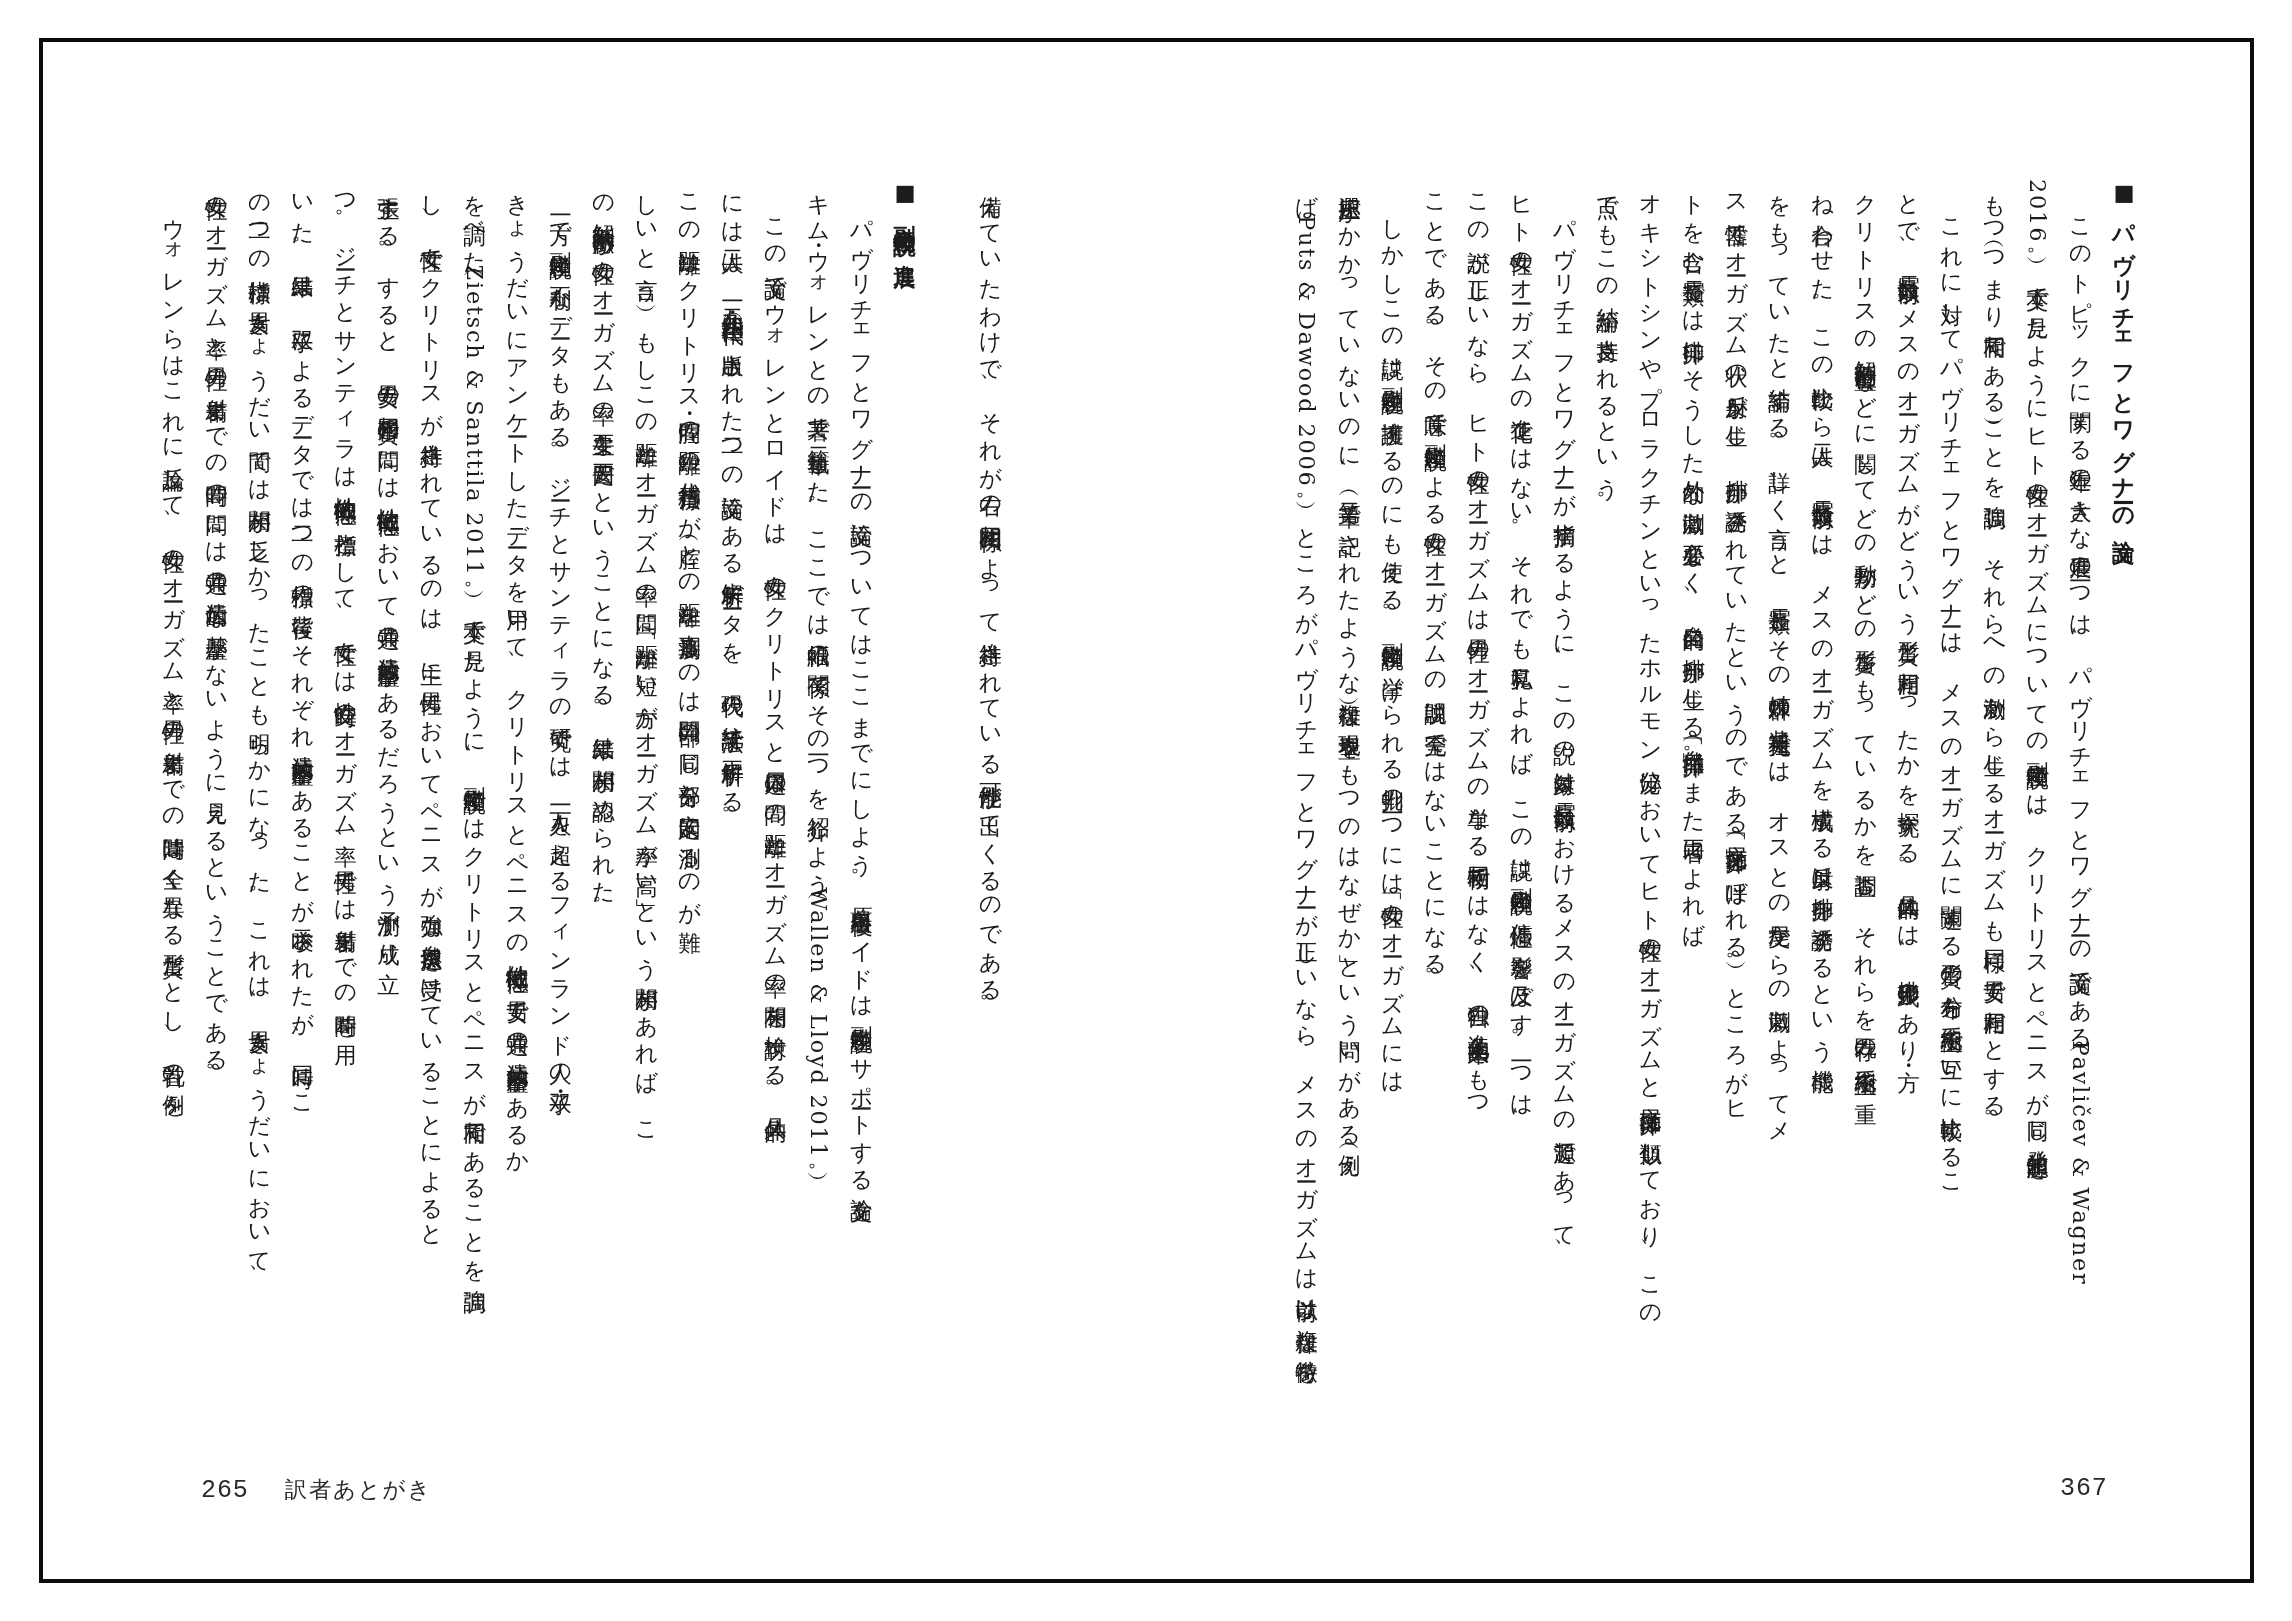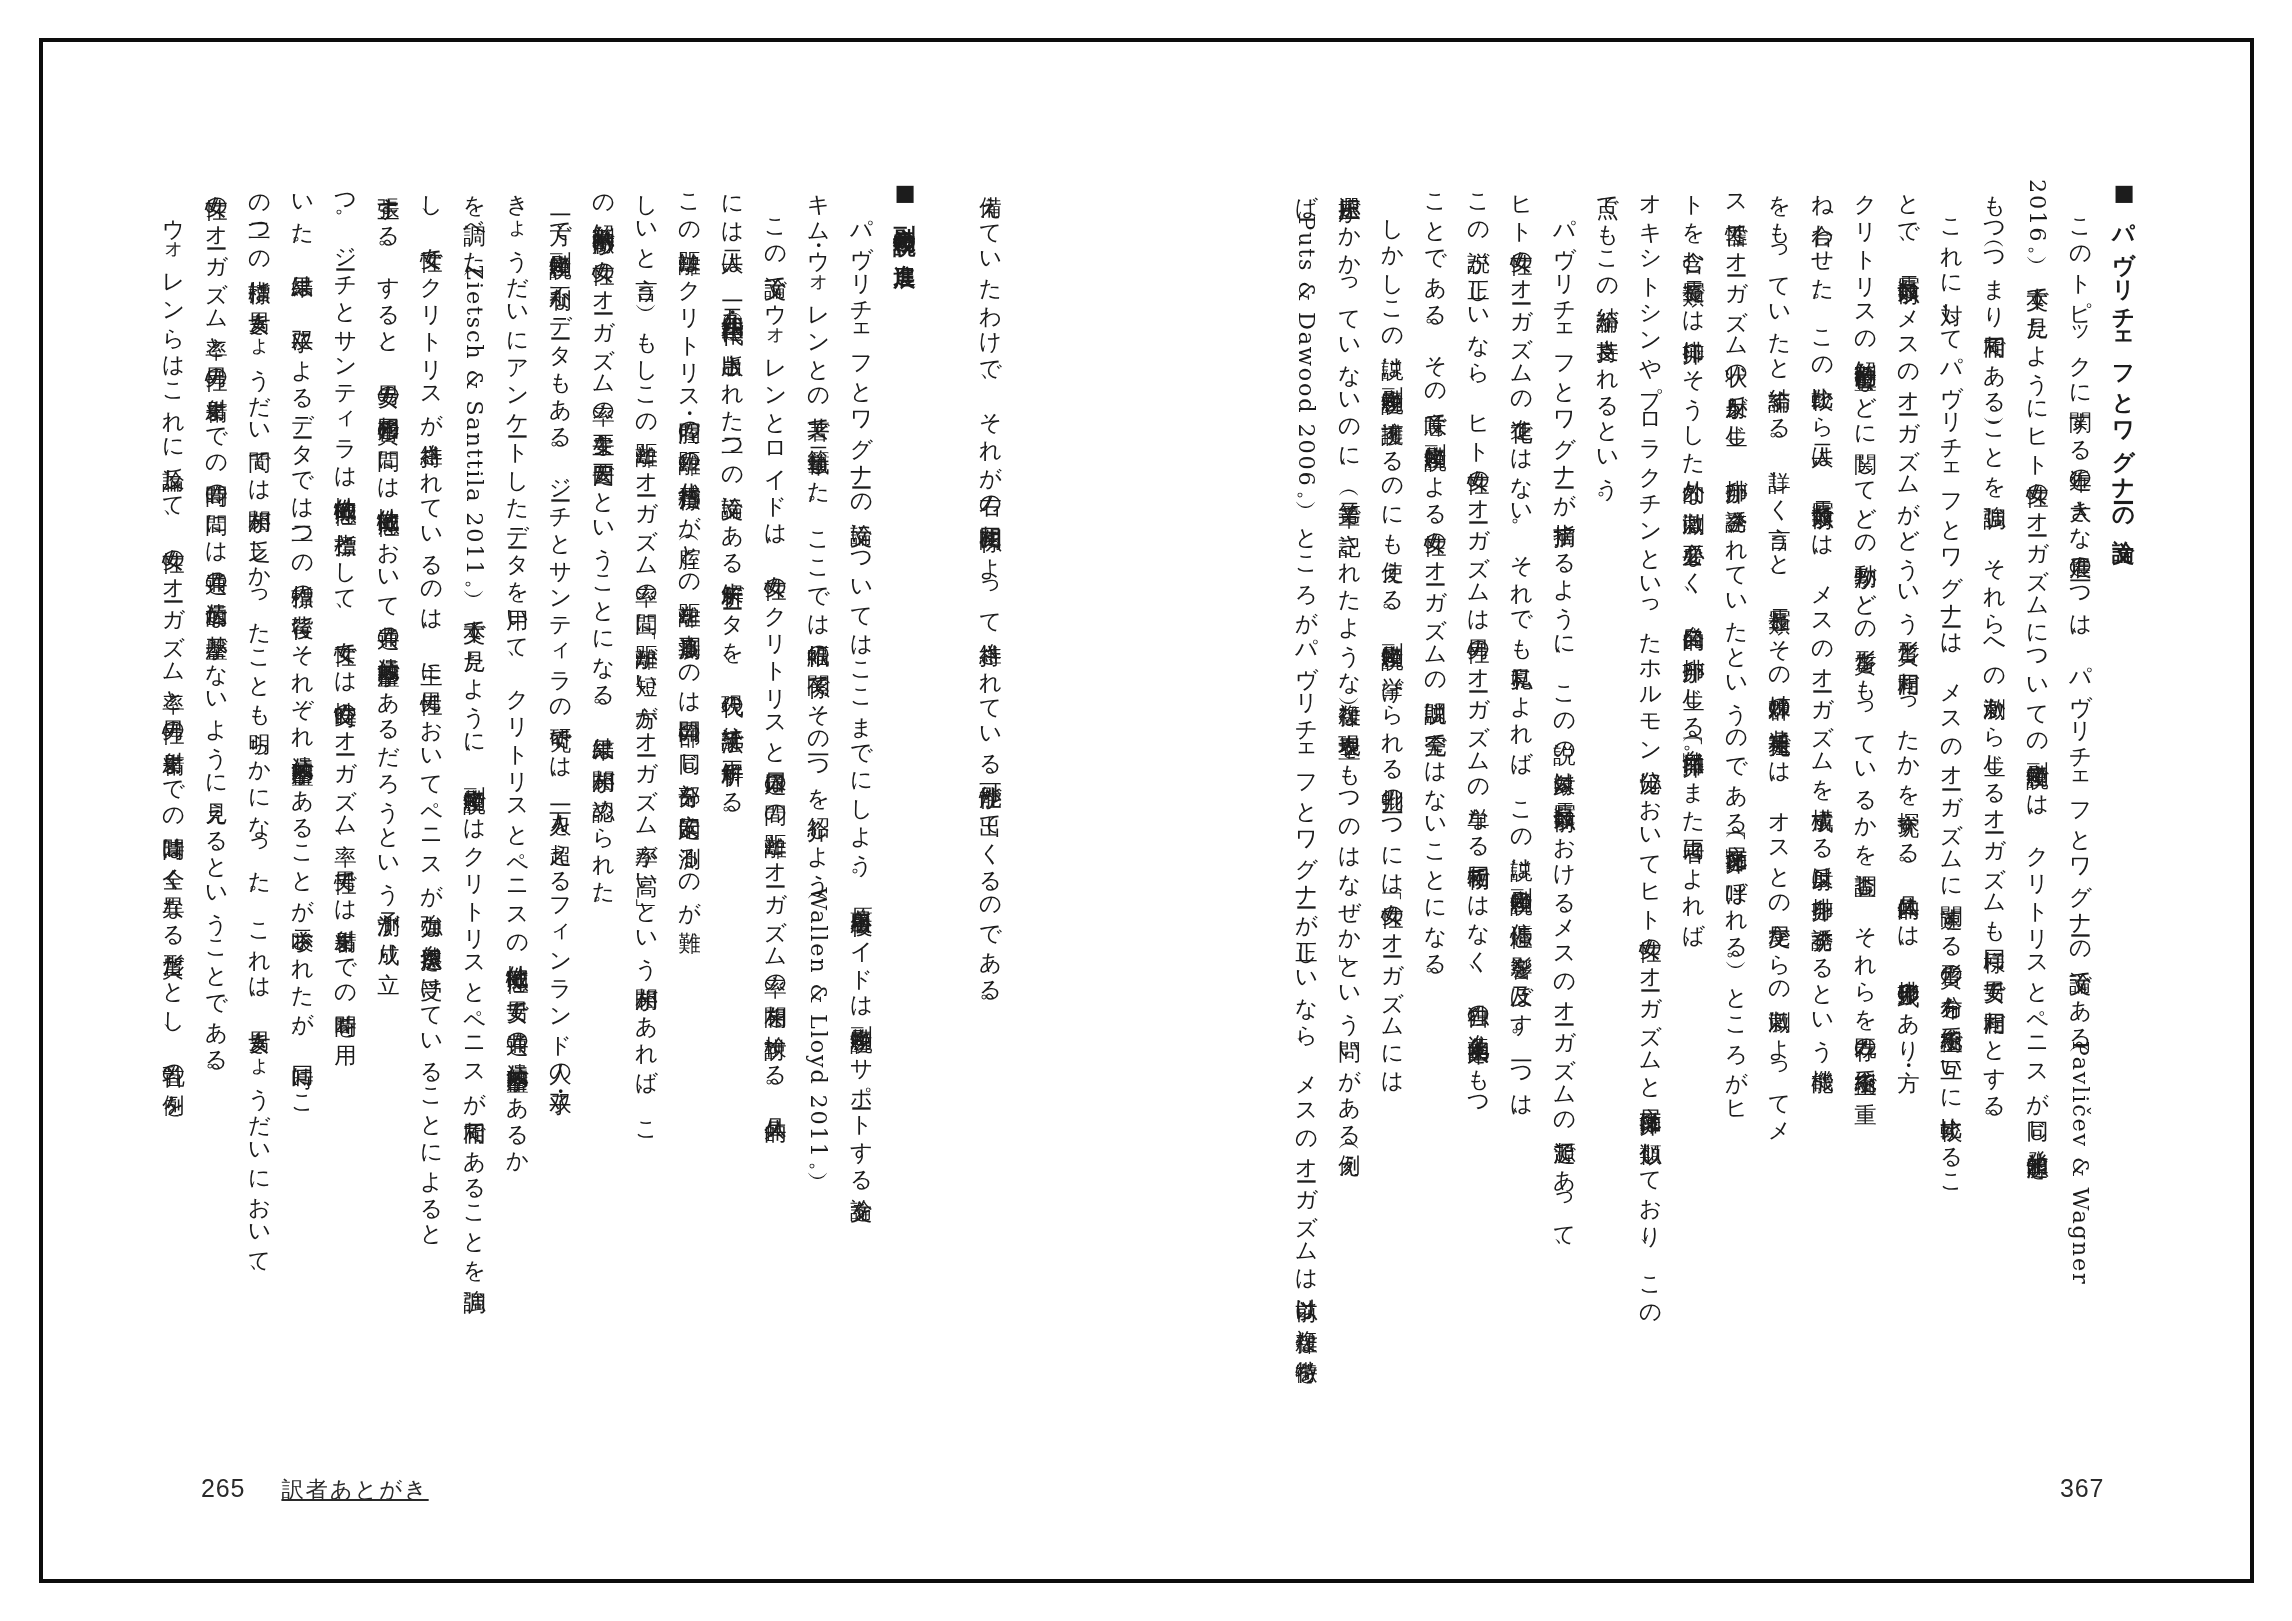--- a/index.html
+++ b/index.html
@@ -42,27 +42,27 @@
   .col.spacer{ }
   .footer{
     position:absolute;
     font-size:23px;
     letter-spacing:0.9px;
     color:#2a2a2a;
     display:flex;
     align-items:baseline;
   }
   .footer .pagenum{
-    font-family:Liberation Sans, sans-serif;
+    font-family:Liberation Mono, monospace;
     font-variant-numeric:oldstyle-nums;
     font-size:25px;
   }
   .footer-left{ left:201px; top:1474px; gap:36px; }
   .footer-right{ left:2060px; top:1474px; }
-  .running-head{ font-size:22.4px; letter-spacing:1.8px;text-decoration:underline; }
+  .running-head{ font-size:22.4px; letter-spacing:1.8px; }
 </style>
 </head>
 <body>
 
 <div class="spread">
   <div class="frame"></div>
 
   <div class="textblock right-page">
       <div class="col heading">■パヴリチェフとワグナーの論文</div>
       <div class="col body">　このトピックに関する近年の大きな進展の一つは、パヴリチェフとワグナーの論文である（Pavličev &amp; Wagner</div>

